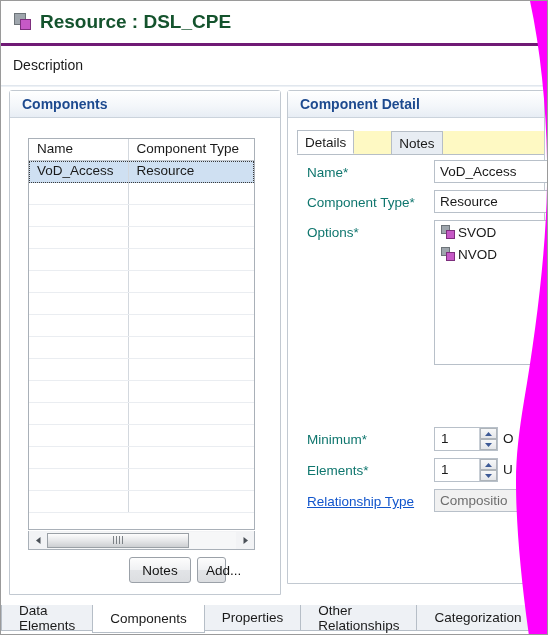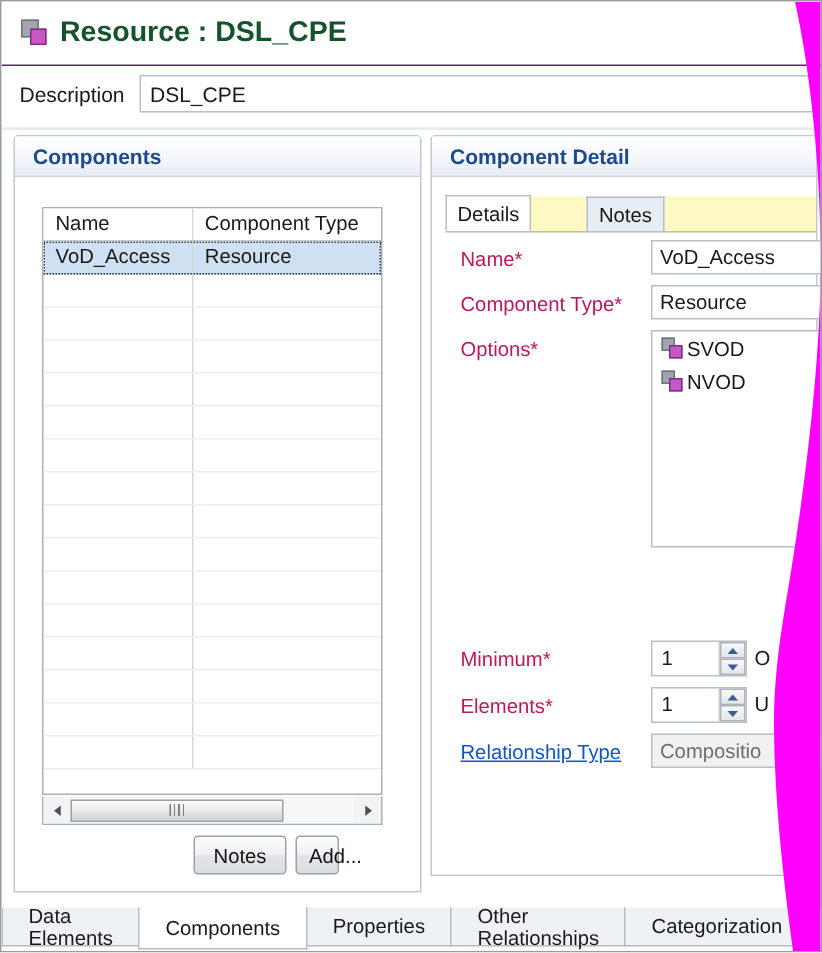--- a/index.html
+++ b/index.html
@@ -67,21 +67,21 @@
   .comp-icon.small { width: 14px; height: 14px; }
   .comp-icon.small .sq-gray { left: 0; top: 0; width: 9px; height: 9px; }
   .comp-icon.small .sq-mag { left: 5px; top: 5px; width: 9px; height: 9px; }
 
   
   .desc-band {
     position: absolute;
     left: 0; top: 42px;
     width: 548px; height: 40px;
     background: #ffffff;
-    border-top: 1px solid #701a75;
+    border-top: 3px solid #701a75;
     box-sizing: border-box;
   }
   .desc-label {
     position: absolute;
     left: 12px; top: 11px;
     font-size: 14px;
     color: #1a1a1a;
   }
   .desc-input {
     position: absolute;
@@ -262,21 +262,21 @@
     height: 24px;
     border-bottom: 1px solid #ffffff;
     position: relative;
     z-index: 2;
   }
 
   
   .form-label {
     position: absolute;
     font-size: 13.5px;
-    color: #be185d;
+    color: #0f766e;
     white-space: nowrap;
   }
   .form-input {
     position: absolute;
     border: 1px solid #b8c0c9;
     background: #ffffff;
     box-sizing: border-box;
     font-family: "Liberation Sans", sans-serif;
     font-size: 13.5px;
     color: #1a1a1a;
@@ -420,21 +420,20 @@
   <div class="title-bar">
     <span class="comp-icon big">
       <span class="sq-gray"></span>
         <span class="sq-mag"></span>
     </span>
     <span class="title-text">Resource : DSL_CPE</span>
   </div>
 
   <div class="desc-band">
     <span class="desc-label">Description</span>
-    <input class="desc-input" type="text" value="DSL_CPE" style="">
   </div>
   <div class="band-sep"></div>
 
   <div class="section" id="sec-components">
     <div class="section-header"></div>
     <span class="section-title">Components</span>
 
     <div class="grid">
       <div class="grid-head">
         <div class="th col-name">Name</div>

